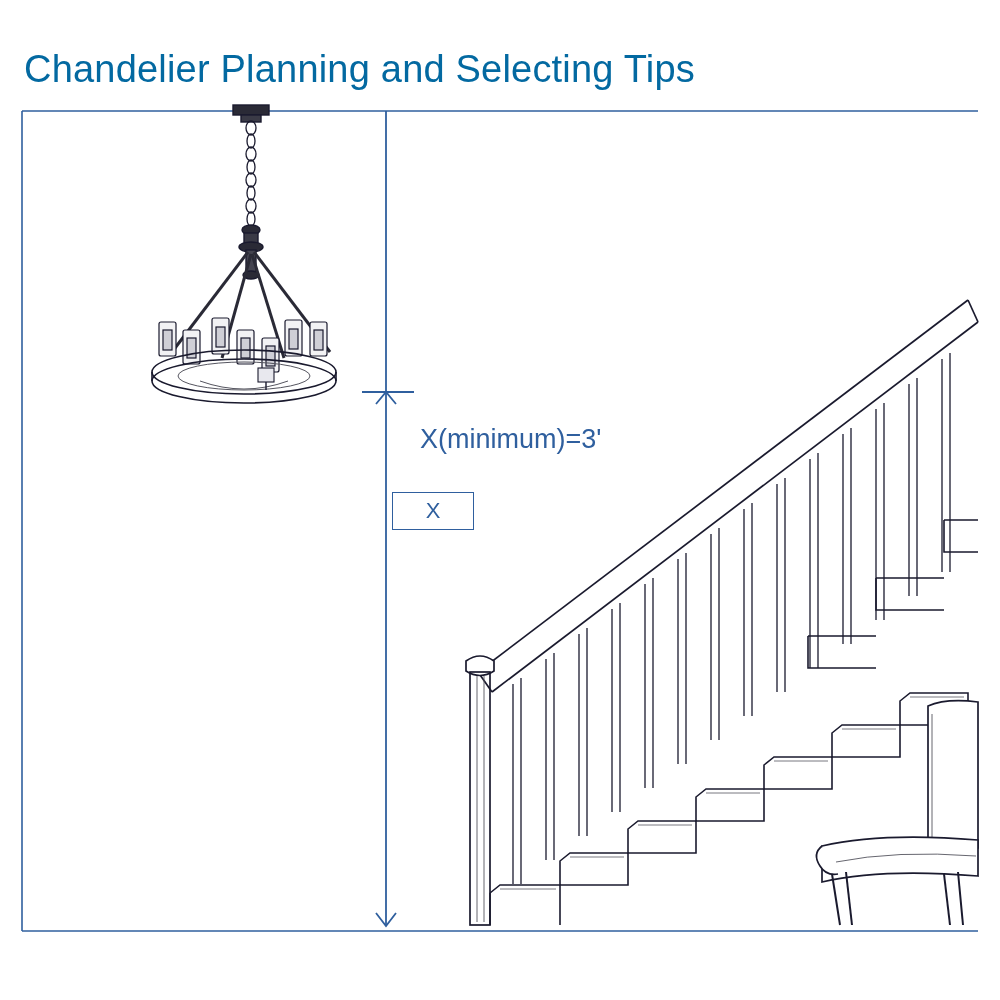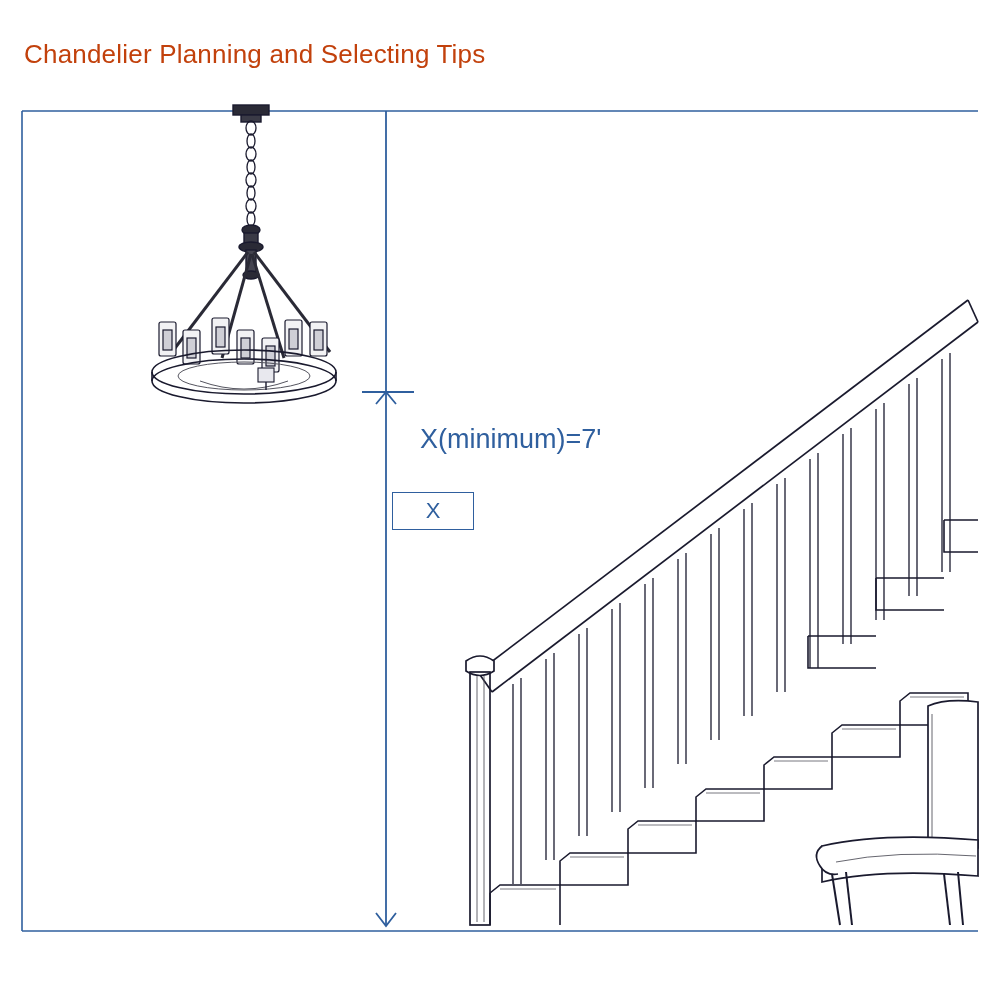--- a/index.html
+++ b/index.html
@@ -18,23 +18,23 @@
   .diagram-root {
     position: absolute;
     left: 0; top: 0;
     width: 1000px;
     height: 1000px;
   }
 
   .title {
     position: absolute;
     left: 24px;
-    top: 39px;
-    font-size: 26px;
-    color: #c2410c;
+    top: 48px;
+    font-size: 38px;
+    color: #0369a1;
     letter-spacing: 0.2px;
     white-space: nowrap;
   }
 
   .dim-label {
     position: absolute;
     left: 420px;
     top: 424px;
     font-size: 27px;
     color: #2f5f9e;
@@ -265,19 +265,19 @@
       <line x1="832" y1="874" x2="840" y2="925" stroke-width="2"></line>
       <line x1="846" y1="872" x2="852" y2="925" stroke-width="2"></line>
       <line x1="944" y1="874" x2="950" y2="925" stroke-width="2"></line>
       <line x1="958" y1="872" x2="963" y2="925" stroke-width="2"></line>
 
       <path d="M836 862 q60 -12 140 -6" stroke="#55555f" stroke-width="0.9"></path>
     </g>
 
   </svg>
 
-  <div class="dim-label">X(minimum)=7'</div>
+  <div class="dim-label">X(minimum)=3'</div>
 
   <div class="x-box">
     <div class="x-box-text">X</div>
   </div>
 
 </div>
 
 </body></html>

